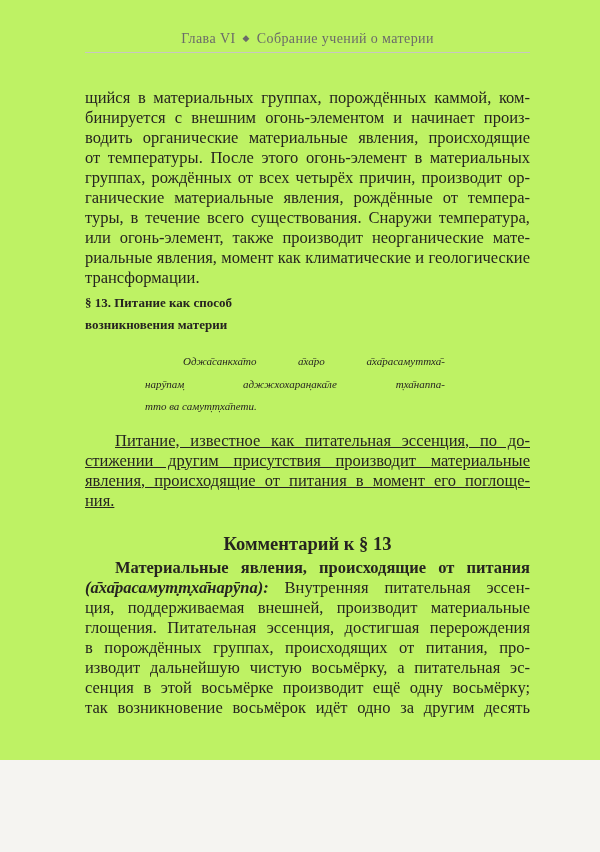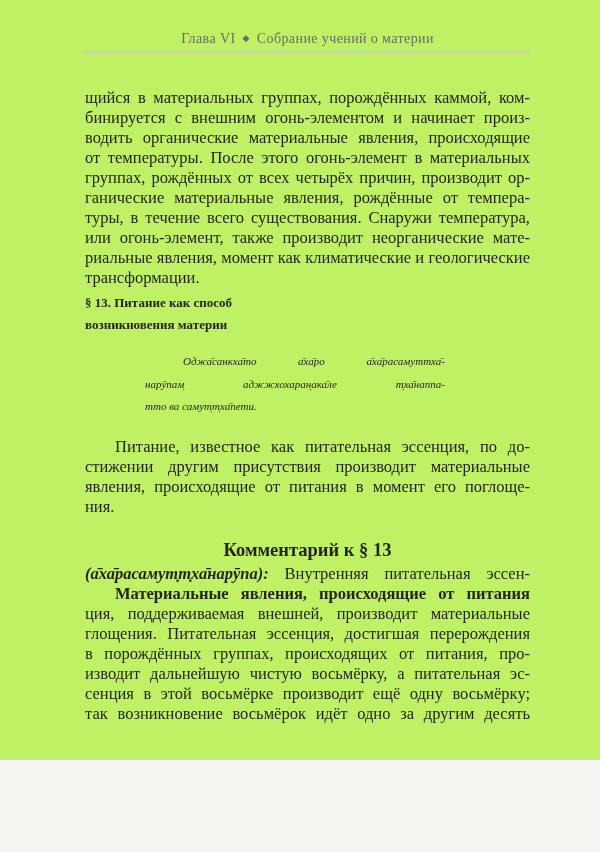--- a/index.html
+++ b/index.html
@@ -16,21 +16,21 @@
     padding-top:31px;
     text-align:center;
     font-size:14px;
     color:#6b6b69;
     letter-spacing:0.4px;
   }
   .running-header .diamond{font-size:9px;position:relative;top:-2px;padding:0 7px;}
   .header-rule{margin-top:5px;border:none;border-top:1px solid #c9c7c2;height:0;}
   .para{font-size:16.5px;line-height:20px;}
   .para-1{margin-top:35px;}
-  .para-2{margin-top:19px;}
+  .para-2{margin-top:13px;text-decoration:underline;}
   .line{text-align:justify;text-align-last:justify;}
   .line.last{text-align-last:left;}
   .line.indent{text-indent:30px;}
   .line .b{font-weight:bold;}
   .line .bi{font-weight:bold;font-style:italic;}
   .section-heading{
     margin-top:4px;
     font-weight:bold;
     font-size:13px;
     line-height:22px;
@@ -100,22 +100,22 @@
     <div class="para para-2">
         <div class="line indent"><span>Питание, известное как питательная эссенция, по до-</span></div>
         <div class="line"><span>стижении другим присутствия производит материальные</span></div>
         <div class="line"><span>явления, происходящие от питания в момент его поглоще-</span></div>
         <div class="line last"><span>ния.</span></div>
       </div>
 
     <div class="commentary-heading">Комментарий к § 13</div>
 
     <div class="para commentary-para">
+        <div class="line indent"><span class="b">Материальные явления, происходящие от питания</span></div>
         <div class="line"><span class="bi">(а̄ха̄расамут̣т̣ха̄нарӯпа):</span><span> Внутренняя питательная эссен-</span></div>
-        <div class="line indent"><span class="b">Материальные явления, происходящие от питания</span></div>
         <div class="line"><span>ция, поддерживаемая внешней, производит материальные</span></div>
         <div class="line"><span>глощения. Питательная эссенция, достигшая перерождения</span></div>
         <div class="line"><span>в порождённых группах, происходящих от питания, про-</span></div>
         <div class="line"><span>изводит дальнейшую чистую восьмёрку, а питательная эс-</span></div>
         <div class="line"><span>сенция в этой восьмёрке производит ещё одну восьмёрку;</span></div>
         <div class="line"><span>так возникновение восьмёрок идёт одно за другим десять</span></div>
       </div>
 
   </div>
 

